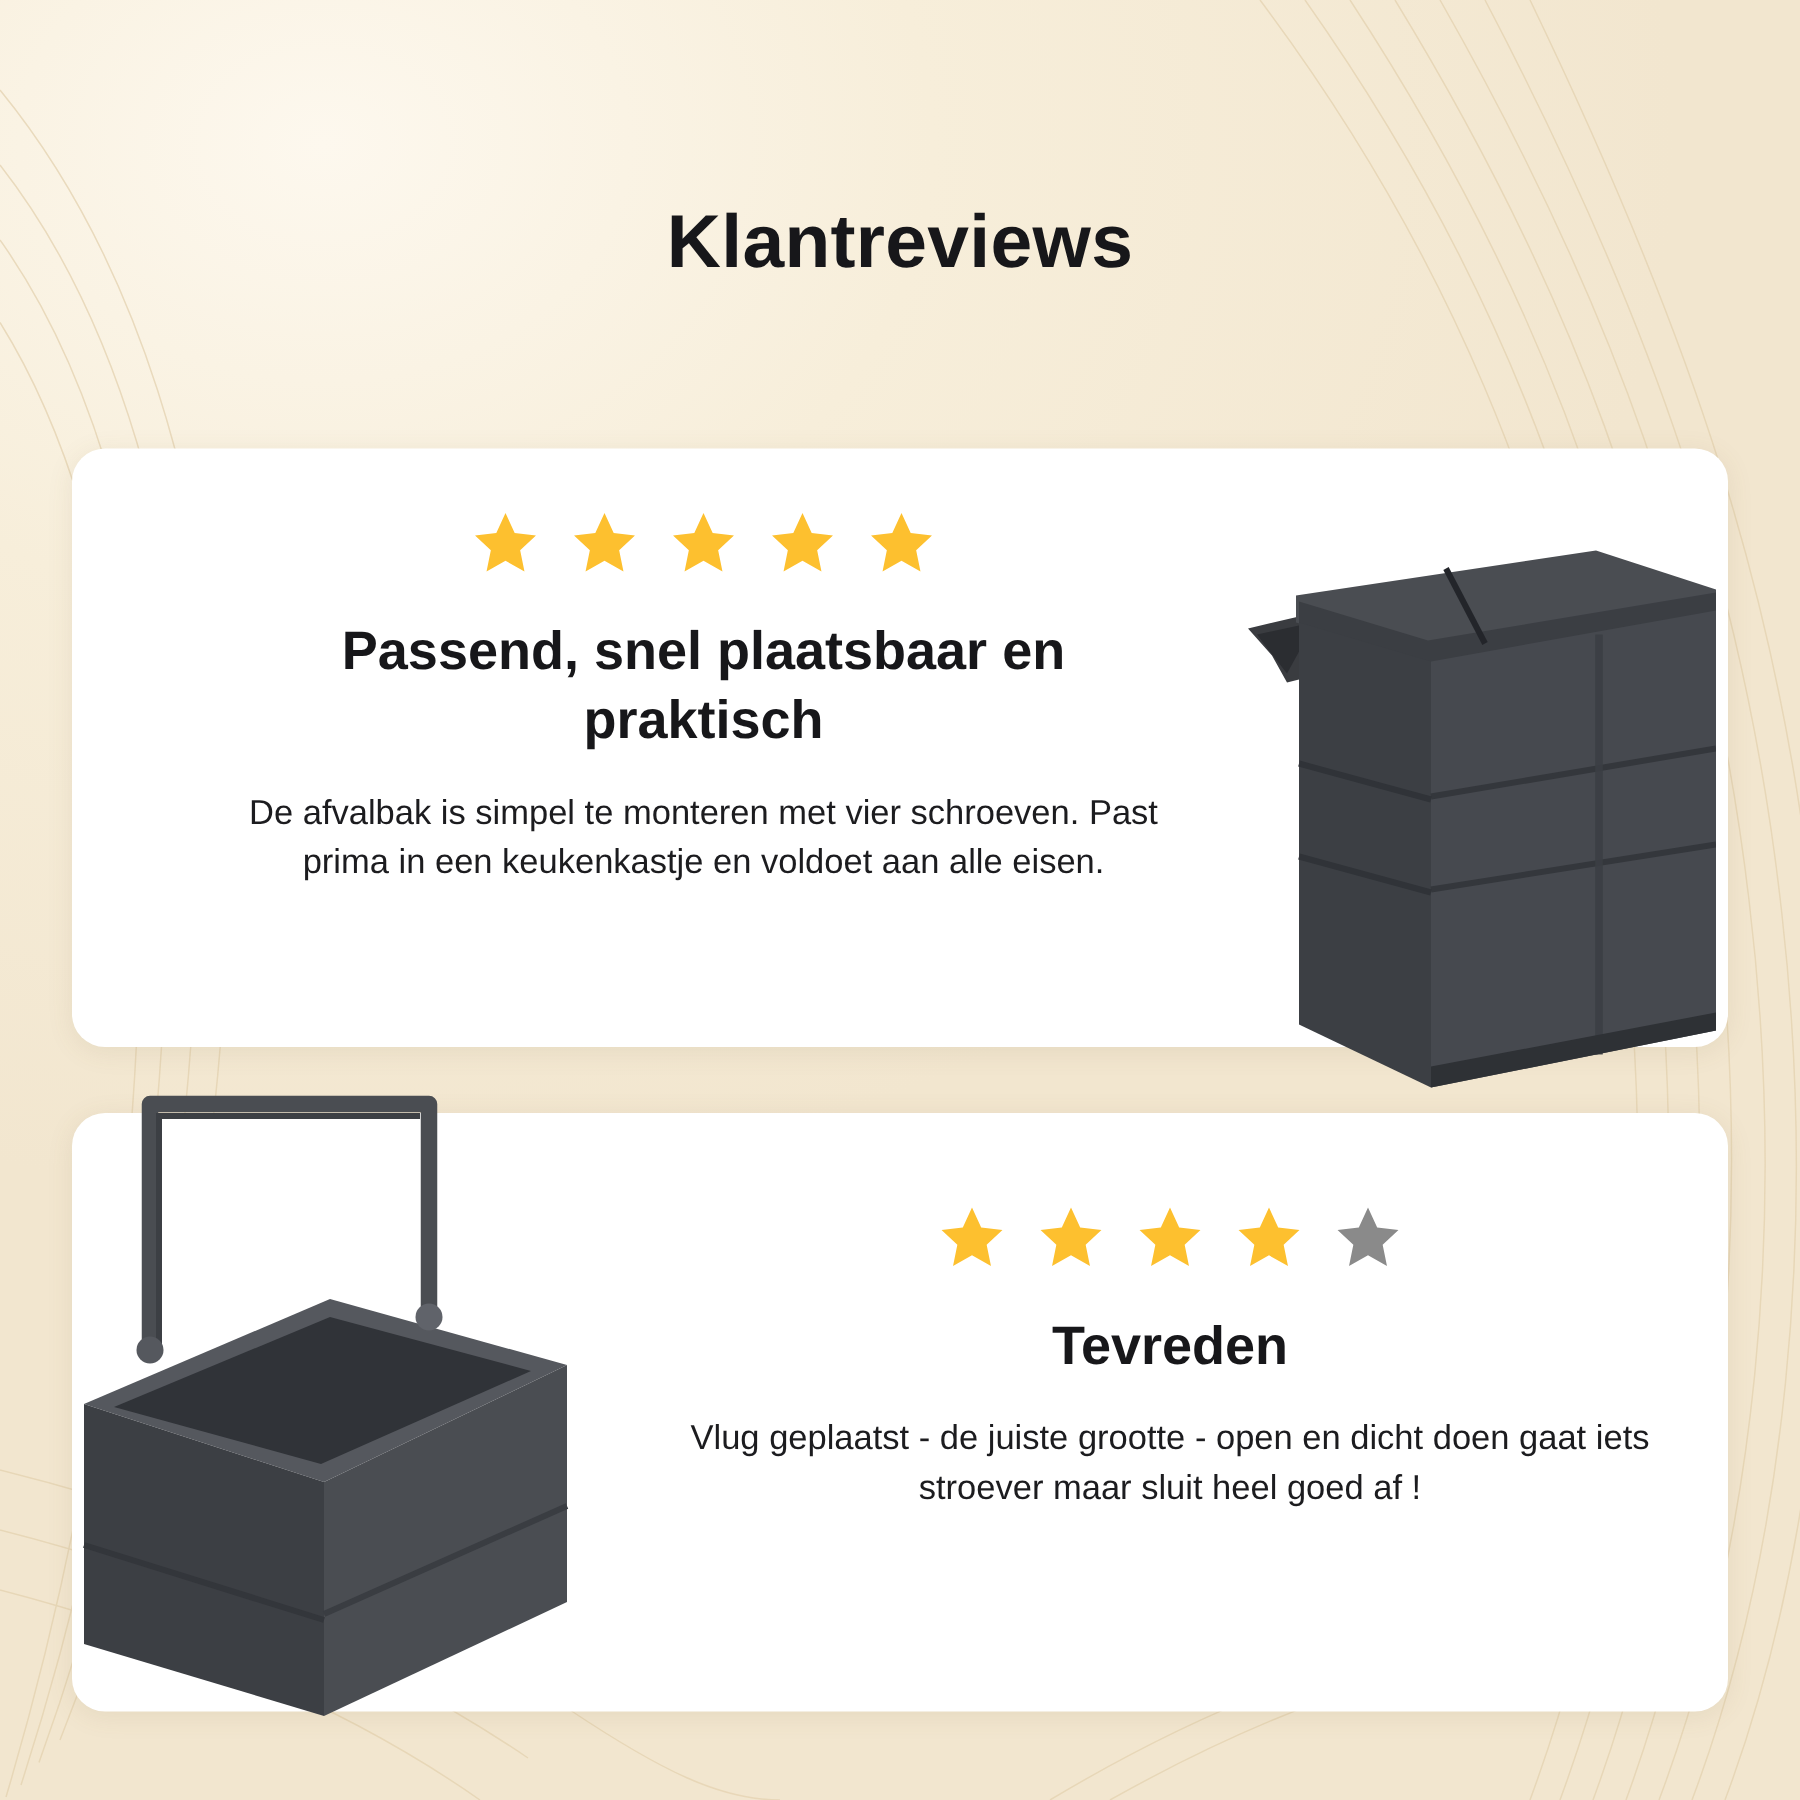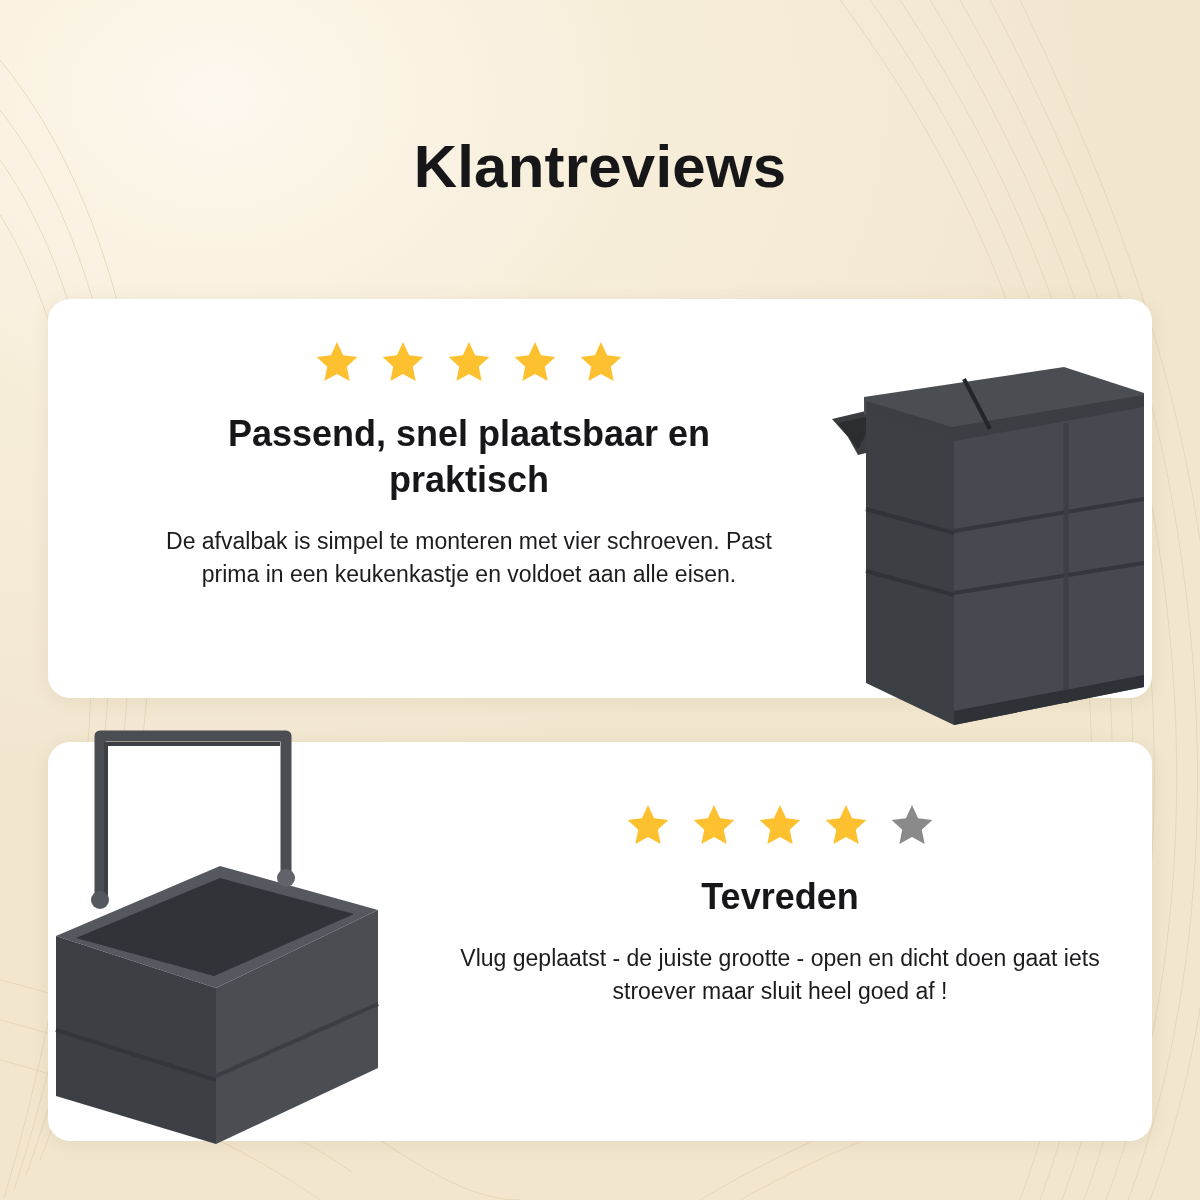--- a/index.html
+++ b/index.html
@@ -30,21 +30,21 @@
     inset: 0;
     pointer-events: none;
   }
 
   .title {
     position: absolute;
     top: 132px;
     left: 0;
     width: 1200px;
     text-align: center;
-    font-size: 60px;
+    font-size: 50px;
     font-weight: bold;
     color: #17171a;
     letter-spacing: 0.2px;
   }
 
   .card {
     position: absolute;
     background: #ffffff;
     border-radius: 22px;
     box-shadow: 0 3px 18px rgba(120, 100, 60, 0.10);

